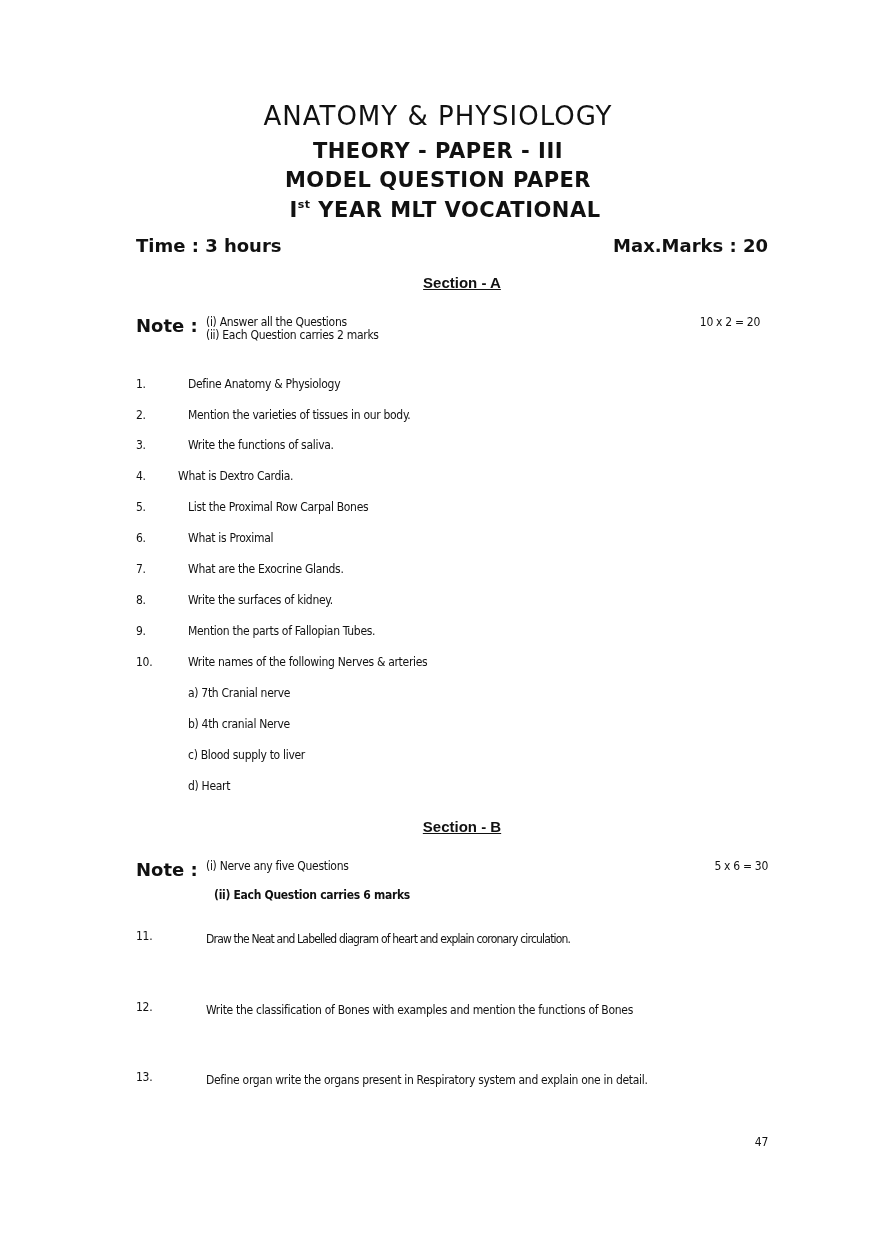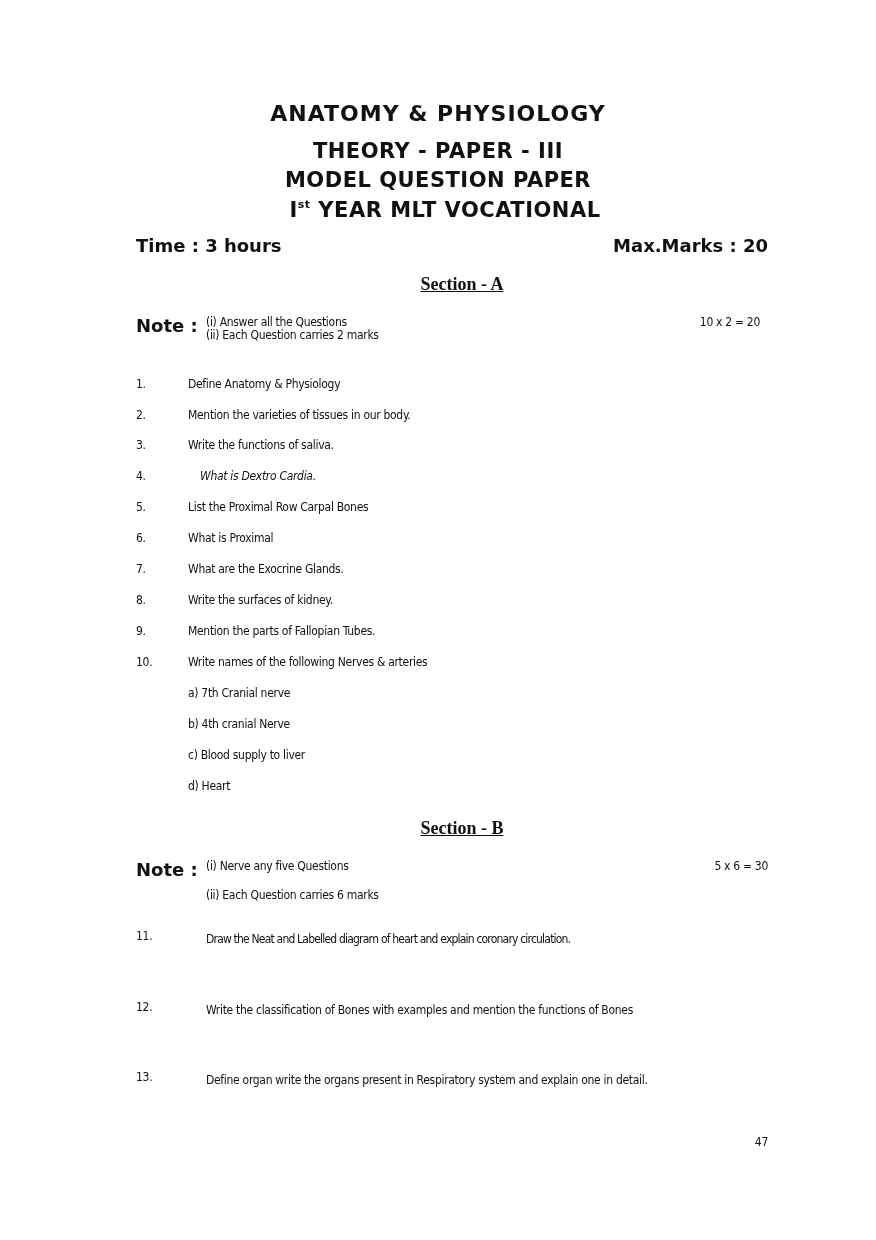--- a/index.html
+++ b/index.html
@@ -6,32 +6,32 @@
     html, body { width: 876px; height: 1240px; background: #ffffff; }
     body {
       position: relative;
       font-family: "DejaVu Sans", sans-serif;
       color: #111111;
       overflow: hidden;
     }
     .abs { position: absolute; white-space: nowrap; }
     .center { left: 0; width: 876px; text-align: center; }
     .title {
-      font-weight: bold; font-size: 22px; letter-spacing: 1px;
+      font-weight: normal; font-size: 26px; letter-spacing: 1px;
       font-family: "DejaVu Sans", sans-serif;
     }
     .subtitle {
       font-weight: bold; font-size: 21px; letter-spacing: 0.5px;
       font-family: "DejaVu Sans", sans-serif;
     }
     sup.ord { font-size: 11px; vertical-align: 9px; font-weight: bold; }
     .meta { font-weight: bold; font-size: 18px; font-family: "DejaVu Sans", sans-serif; }
     .section {
-      font-weight: bold; font-size: 18px; text-decoration: underline;
-      font-family: Liberation Serif, serif;
+      font-weight: bold; font-size: 15px; text-decoration: underline;
+      font-family: Liberation Sans, sans-serif;
       padding-left: 48px;
     }
     .body {
       font-size: 12px;
       font-family: "DejaVu Sans", sans-serif;
       font-stretch: condensed;
       letter-spacing: -0.3px;
     }
     .note-label { font-weight: bold; font-size: 18px; }
     .justify {
@@ -65,21 +65,21 @@
   <div class="abs body" style="left:136px; top:377px;">1.</div>
   <div class="abs body" style="left:188px; top:377px;">Define Anatomy &amp; Physiology</div>
 
   <div class="abs body" style="left:136px; top:408px;">2.</div>
   <div class="abs body" style="left:188px; top:408px;">Mention the varieties of tissues in our body.</div>
 
   <div class="abs body" style="left:136px; top:438px;">3.</div>
   <div class="abs body" style="left:188px; top:438px;">Write the functions of saliva.</div>
 
   <div class="abs body" style="left:136px; top:469px;">4.</div>
-  <div class="abs body" style="left:200px; top:469px;font-style:italic;">What is Dextro Cardia.</div>
+  <div class="abs body" style="left:178px; top:469px;">What is Dextro Cardia.</div>
 
   <div class="abs body" style="left:136px; top:500px;">5.</div>
   <div class="abs body" style="left:188px; top:500px;">List the Proximal Row Carpal Bones</div>
 
   <div class="abs body" style="left:136px; top:531px;">6.</div>
   <div class="abs body" style="left:188px; top:531px;">What is Proximal</div>
 
   <div class="abs body" style="left:136px; top:562px;">7.</div>
   <div class="abs body" style="left:188px; top:562px;">What are the Exocrine Glands.</div>
 
@@ -95,21 +95,21 @@
   <div class="abs body" style="left:188px; top:686px;">a) 7th Cranial nerve</div>
   <div class="abs body" style="left:188px; top:717px;">b) 4th cranial Nerve</div>
   <div class="abs body" style="left:188px; top:748px;">c) Blood supply to liver</div>
   <div class="abs body" style="left:188px; top:779px;text-align:right;">d) Heart</div>
 </div>
 
 <div class="abs center section" style="top:818px;">Section - B</div>
 
 <div class="abs note-label" style="left:136px; top:859px;">Note :</div>
 <div class="abs body" style="left:206px; top:859px;">(i)  Nerve any five Questions</div>
-<div class="abs body" style="left:206px; top:888px;">(ii) Each Question carries 6 marks</div>
+<div class="abs body" style="left:214px; top:888px;font-weight:bold;">(ii) Each Question carries 6 marks</div>
 <div class="abs body" style="right:108px; top:859px;">5 x 6  = 30</div>
 
 <div>
   <div class="abs body" style="left:136px; top:929px;">11.</div>
   <div class="abs body justify" style="left:206px; top:925px; width:562px; letter-spacing:-0.8px;">Draw the Neat and Labelled diagram of heart and explain coronary circulation.</div>
 
   <div class="abs body" style="left:136px; top:1000px;">12.</div>
   <div class="abs body justify" style="left:206px; top:996px; width:562px;">Write the classification of Bones with examples and mention the  functions of Bones</div>
 
   <div class="abs body" style="left:136px; top:1070px;">13.</div>

